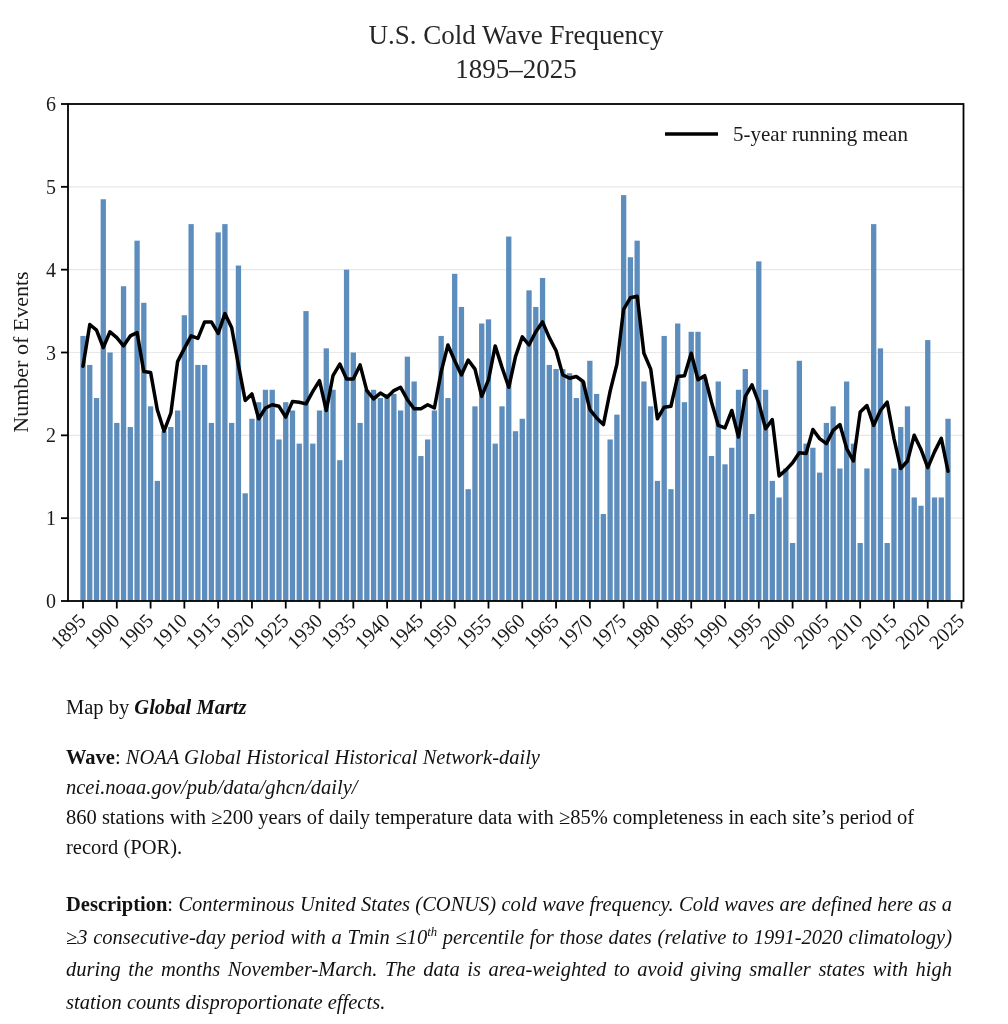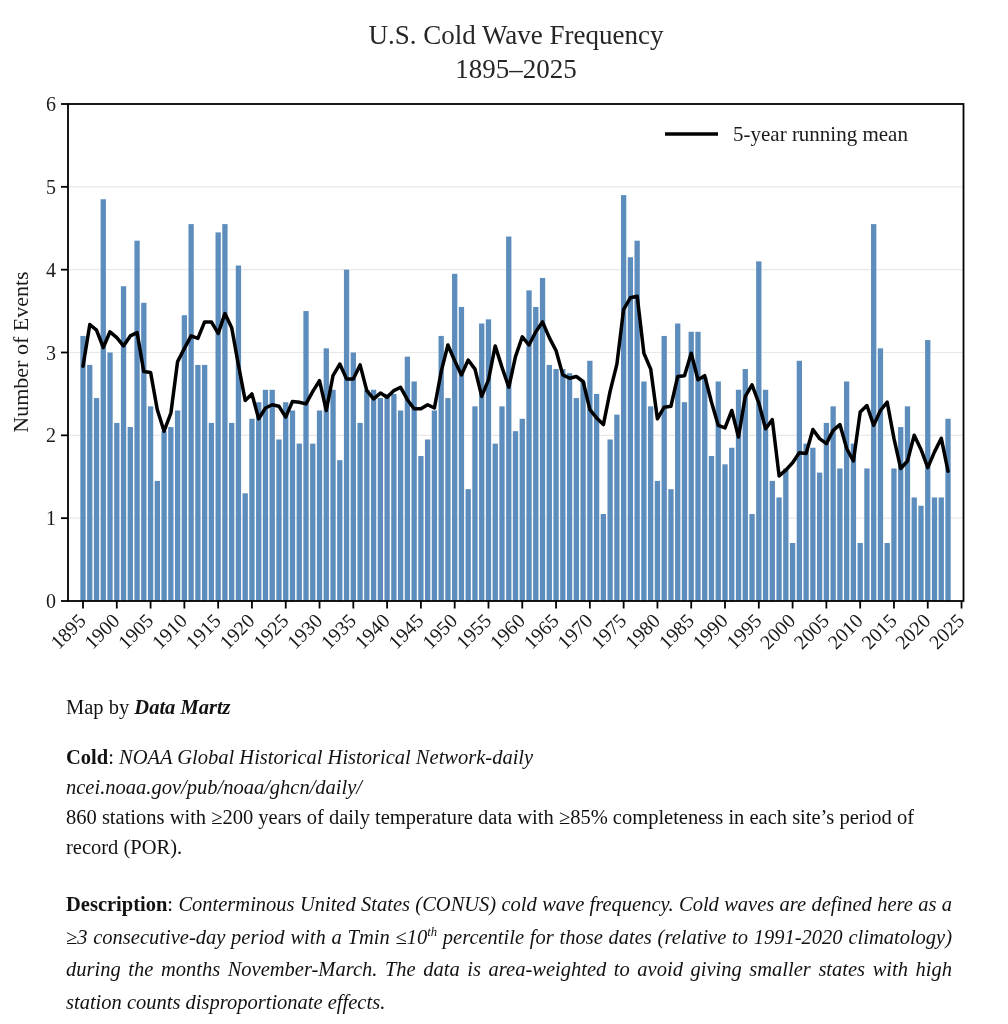--- a/index.html
+++ b/index.html
@@ -266,28 +266,28 @@
     <text class="svg-title" x="516" y="78" text-anchor="middle">1895–2025</text>
     <text class="svg-axis-label" x="28" y="352" text-anchor="middle" transform="rotate(-90 28 352)">Number of Events</text>
 
     <g id="legend">
       <line x1="665" y1="134" x2="718" y2="134" stroke="#000000" stroke-width="3.6"></line>
       <text class="svg-legend-text" x="733" y="141">5-year running mean</text>
     </g>
   </svg>
 
   <div id="credit-block" class="text-block">
-    <span>Map by </span><span class="bi">Data Martz</span>
+    <span>Map by </span><span class="bi">Global Martz</span>
   </div>
 
   <div id="data-block" class="text-block">
     <div>
-      <span class="b">Cold</span><span>: </span><span class="i">NOAA Global Historical Historical Network-daily</span>
+      <span class="b">Wave</span><span>: </span><span class="i">NOAA Global Historical Historical Network-daily</span>
     </div>
-    <div class="i">ncei.noaa.gov/pub/noaa/ghcn/daily/</div>
+    <div class="i">ncei.noaa.gov/pub/data/ghcn/daily/</div>
     <div>860 stations with ≥200 years of daily temperature data with ≥85% completeness in each site’s period of record (POR).</div>
   </div>
 
   <div id="description-block" class="text-block">
     <span class="b">Description</span><span>: </span><span class="i">Conterminous United States (CONUS) cold wave frequency.  Cold waves are defined here as a ≥3 consecutive-day period with a Tmin ≤10</span><sup class="th i">th</sup><span class="i"> percentile for those dates (relative to 1991-2020 climatology) during the months November-March. The data is area-weighted to avoid giving smaller states with high station counts disproportionate effects.</span>
   </div>
 
 </div>
 
 </body></html>

